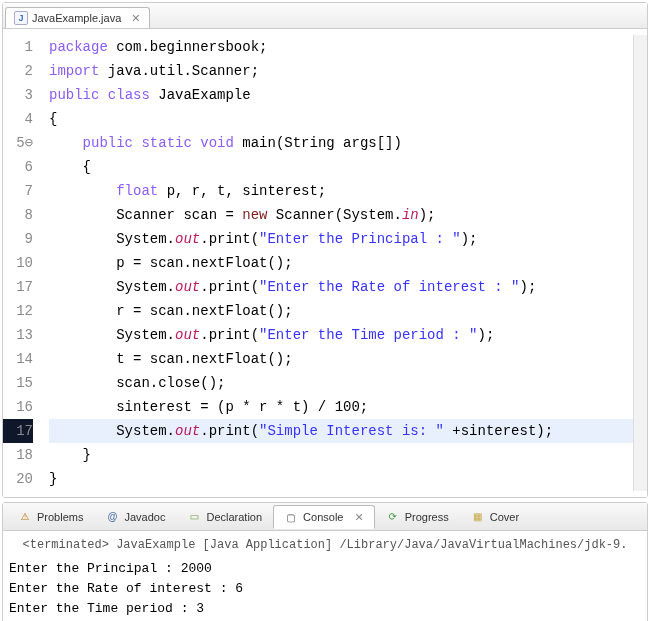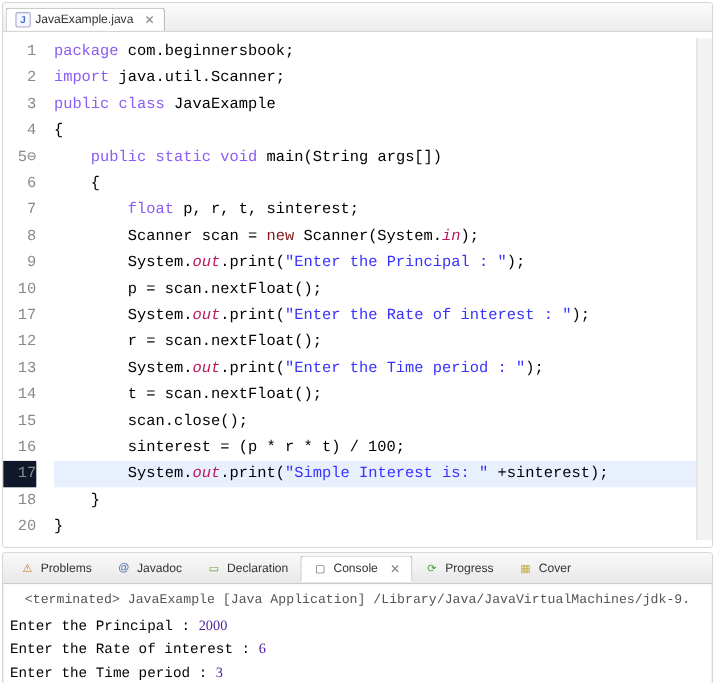--- a/index.html
+++ b/index.html
@@ -146,21 +146,21 @@
       color: #000;
       white-space: nowrap;
       overflow: hidden;
     }
     .console-header {
       font-size: 12px;
       color: #555;
       padding: 2px 0 4px 0;
       text-align: center;
     }
-    .user-input { color: #4c1d95; font-family: Liberation Serif, serif; }
+    .user-input { color: #000000; }
   </style>
 </head>
 <body>
 
 <div class="editor-area">
   <div class="editor-tabs">
     <div class="editor-tab">
       <span class="java-file-icon">J</span>
       <span>JavaExample.java</span>
       <span class="close-x">✕</span>

